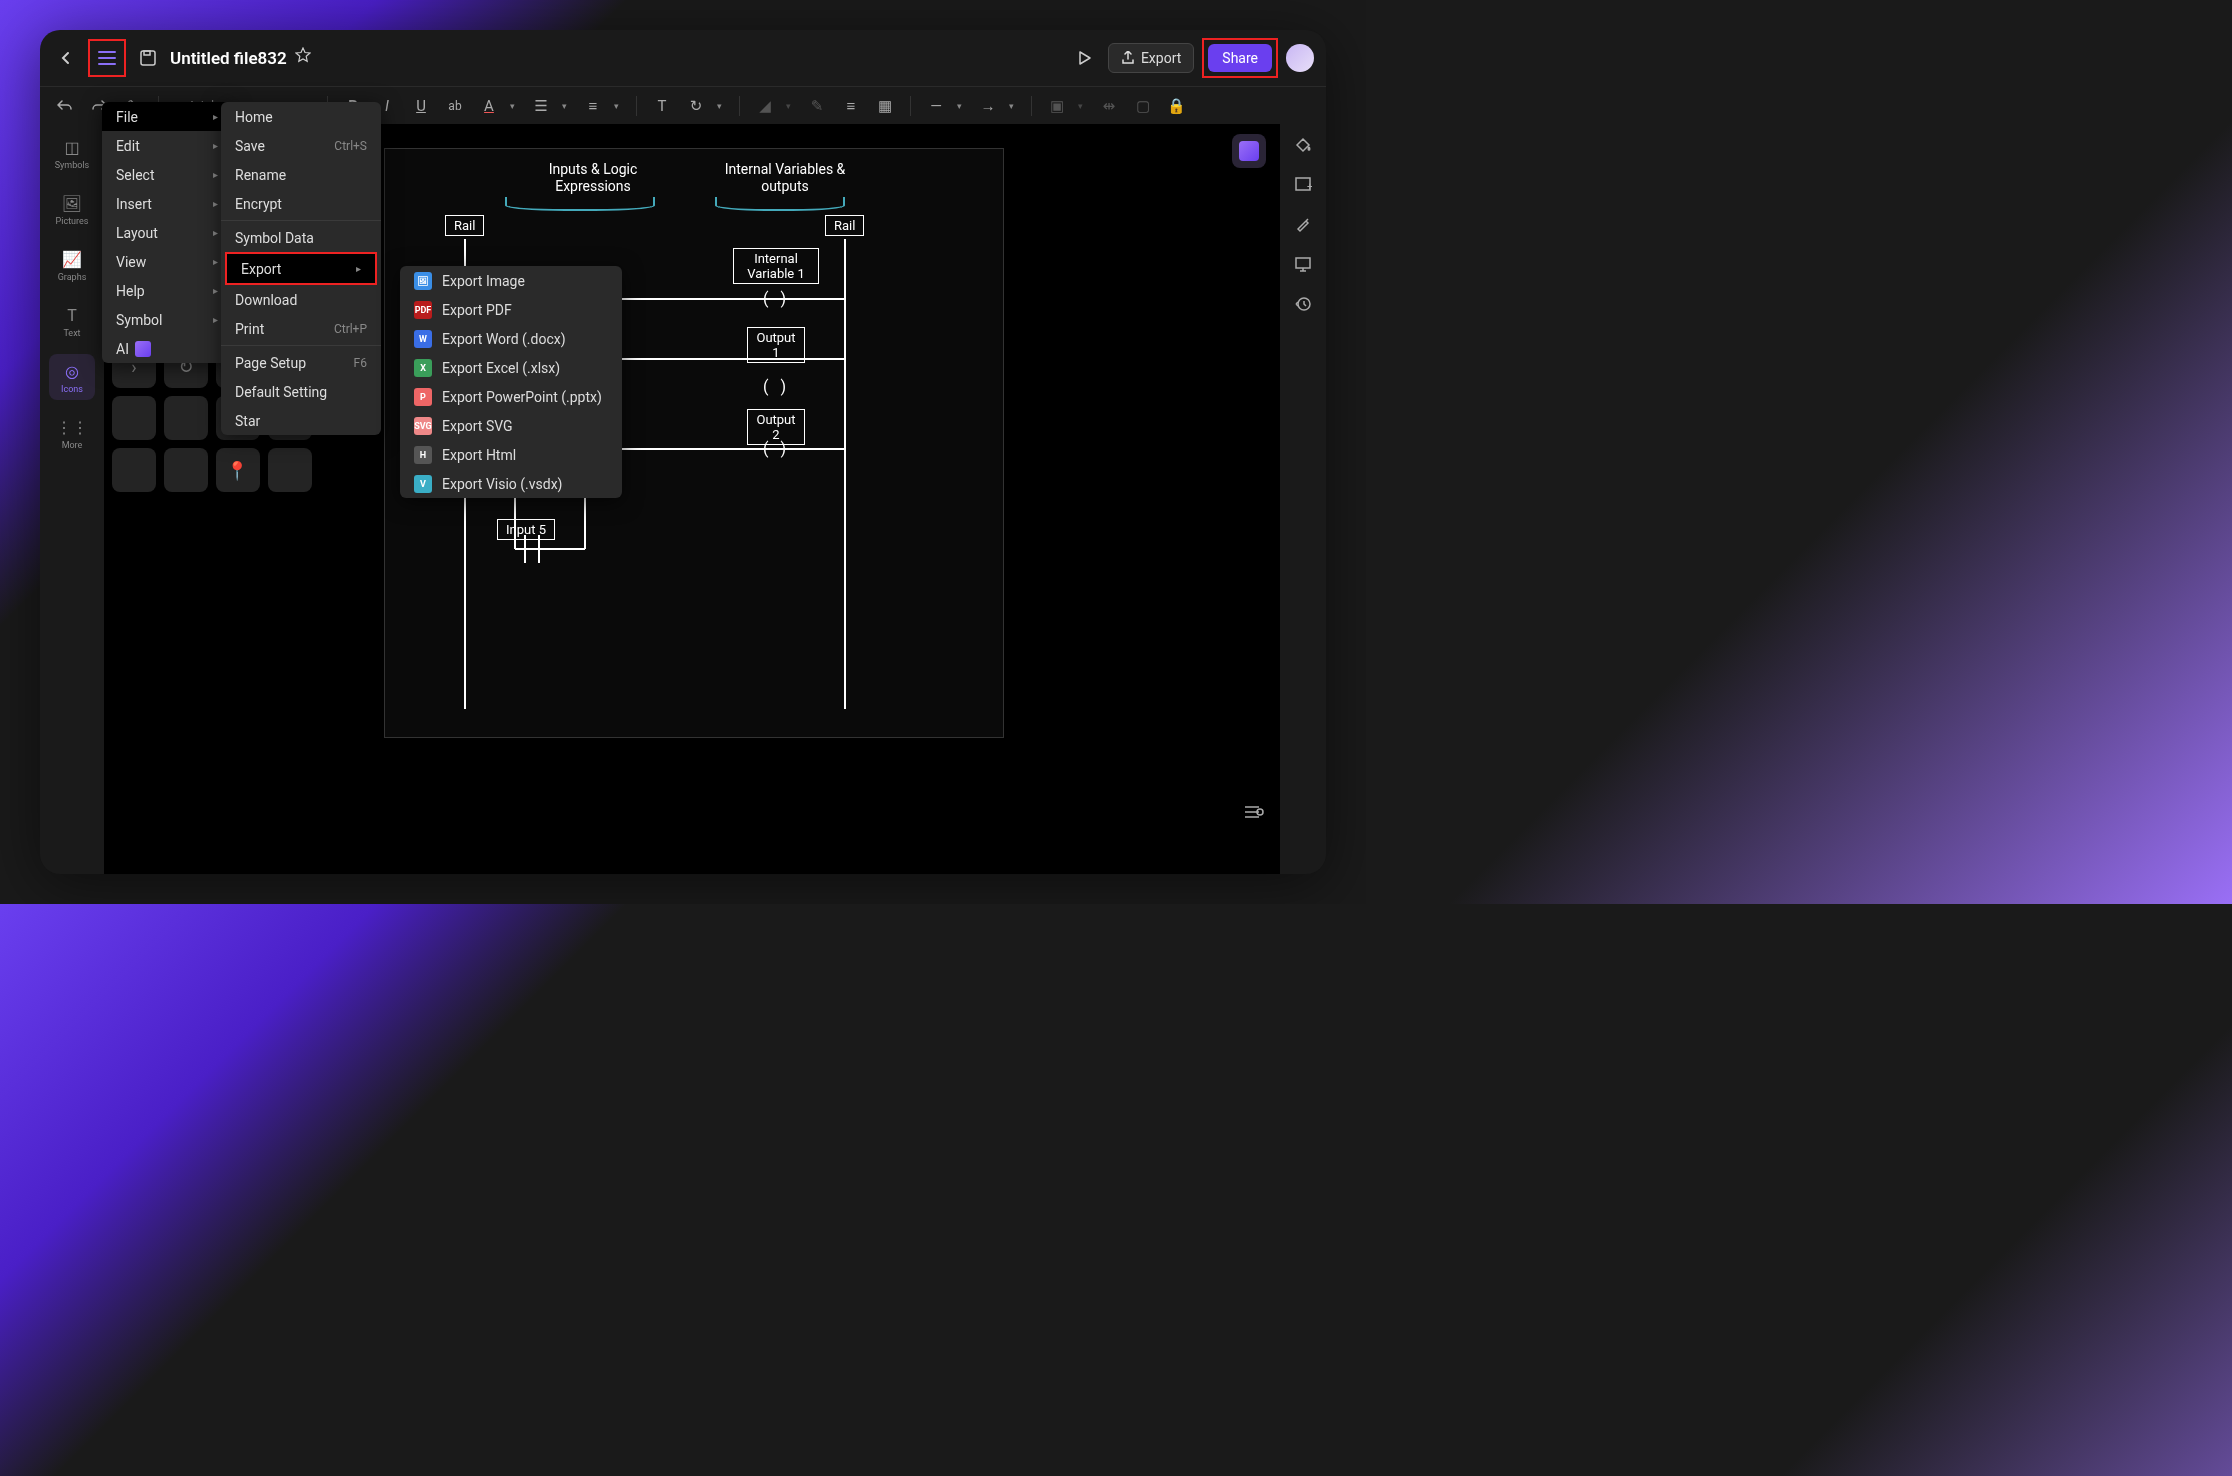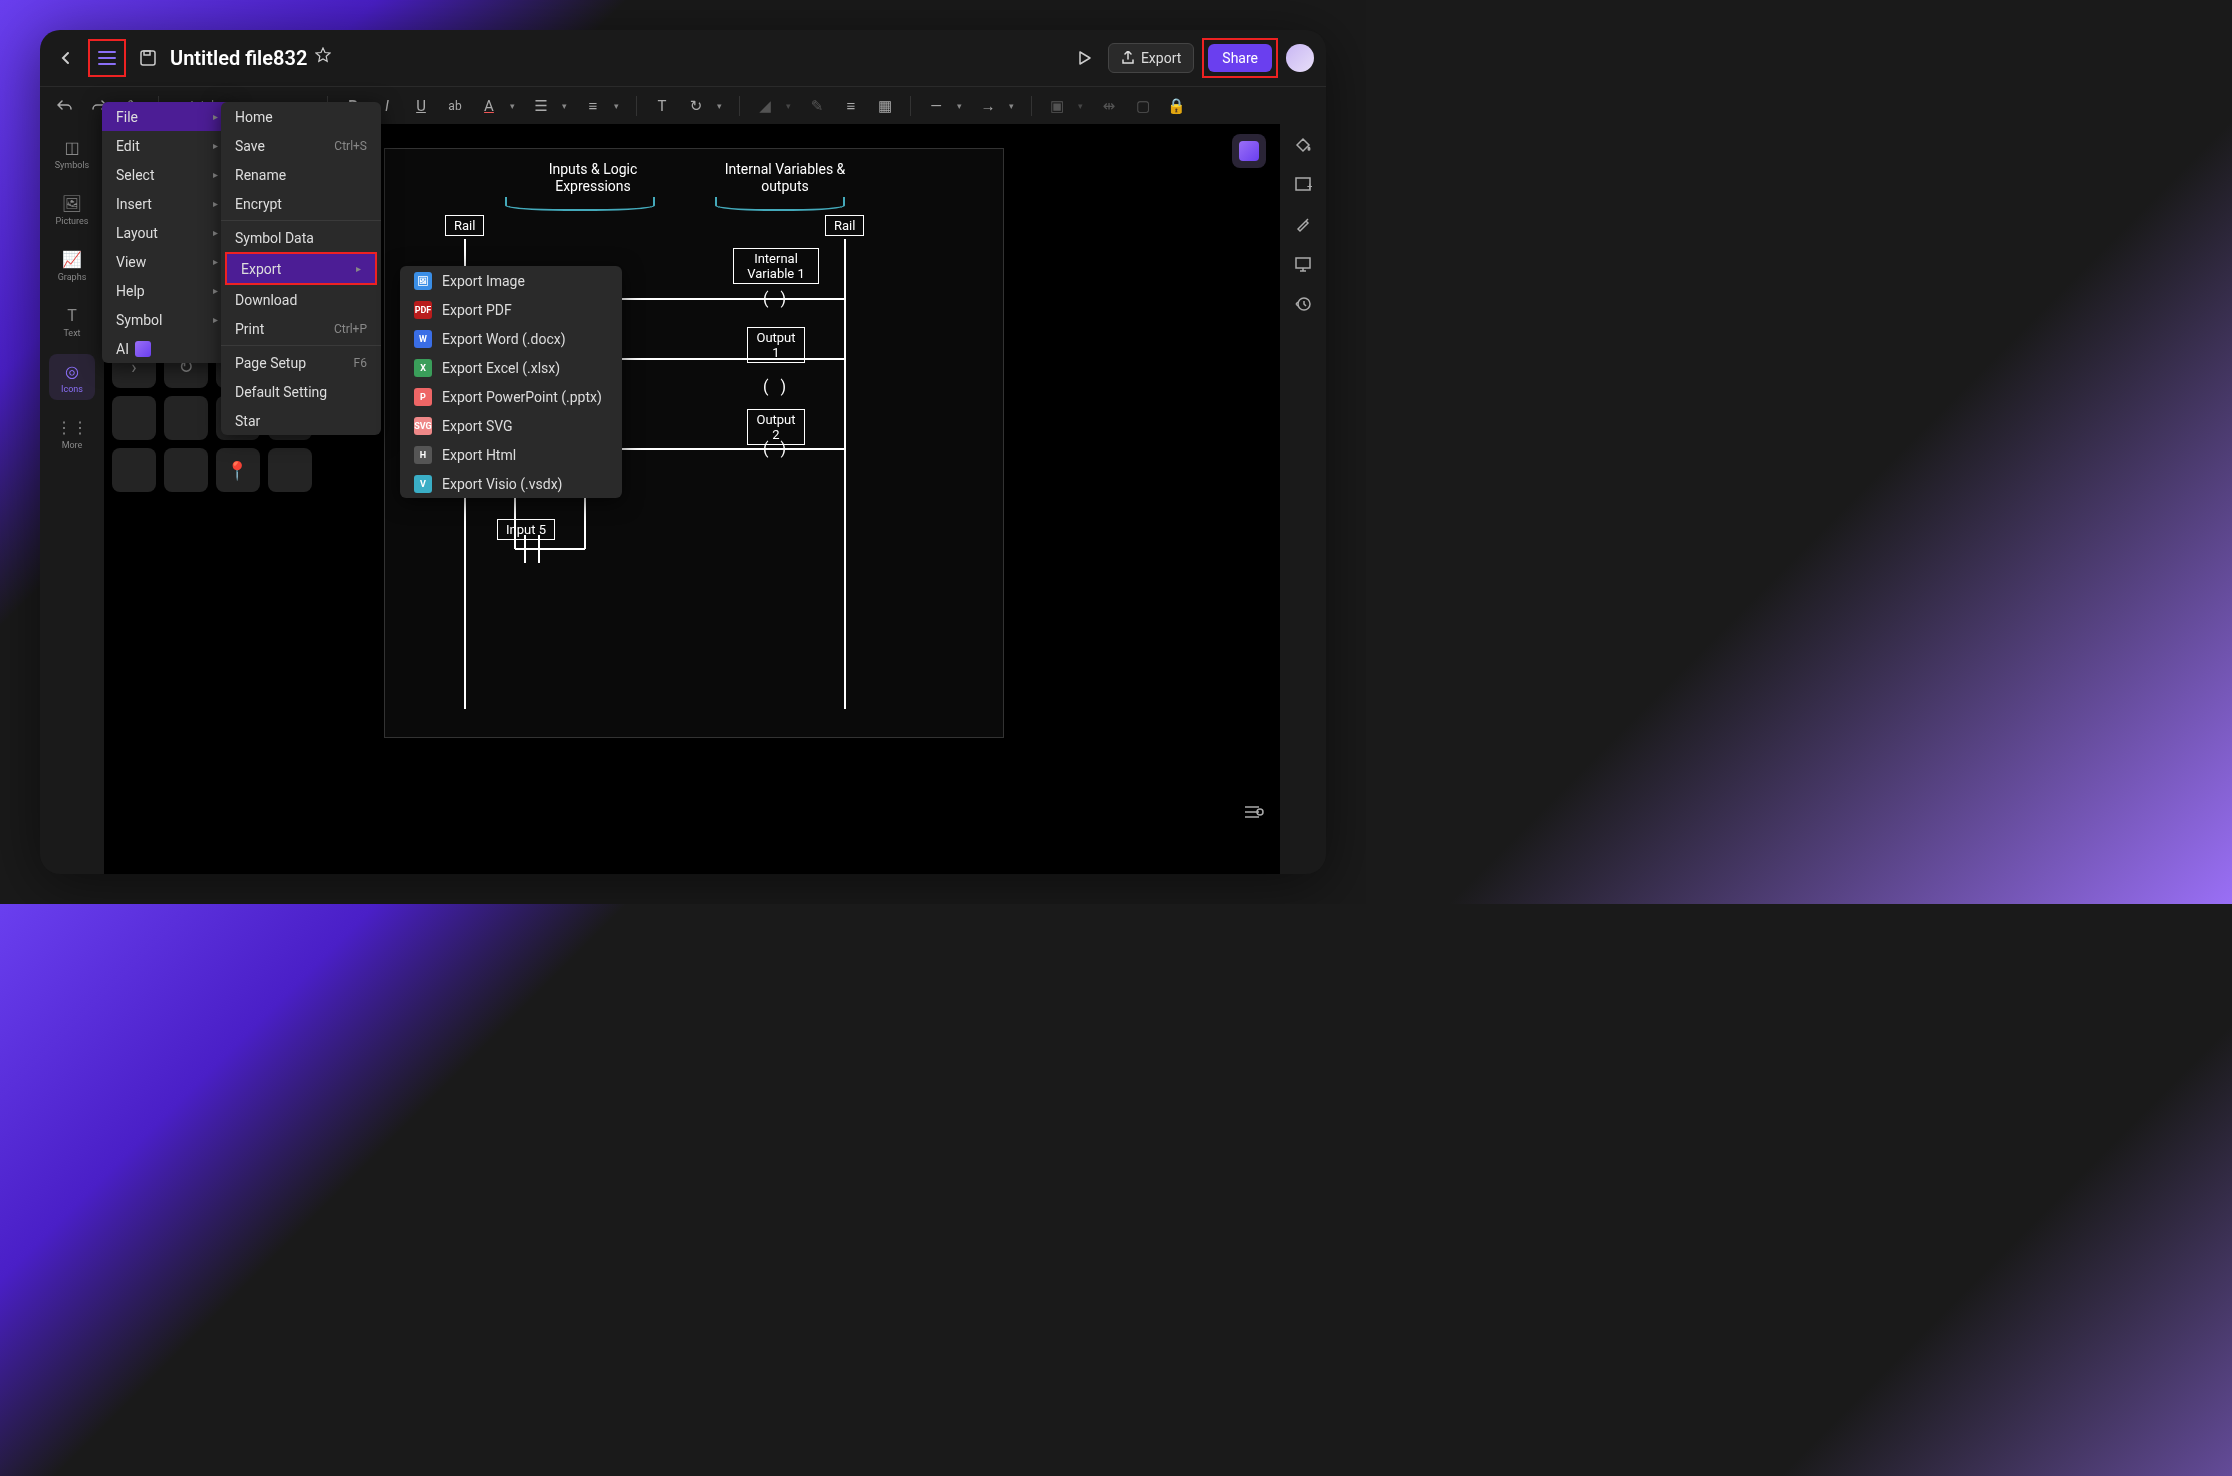--- a/index.html
+++ b/index.html
@@ -3,21 +3,21 @@
 <meta charset="utf-8">
 <style>
 *{box-sizing:border-box;margin:0;padding:0}
 body{background:linear-gradient(135deg,#6a3fef 0%,#4a1fc7 12%,#1a1a1a 20%,#1a1a1a 75%,#9a6ff6 100%);font-family:-apple-system,BlinkMacSystemFont,"Segoe UI",Roboto,Arial,sans-serif;width:1366px;height:904px;overflow:hidden;position:relative}
 .app-window{position:absolute;left:40px;top:30px;right:40px;bottom:30px;background:#1a1a1a;border-radius:20px;overflow:hidden;box-shadow:0 10px 60px rgba(0,0,0,.5)}
 .header{height:56px;display:flex;align-items:center;padding:0 12px;gap:8px}
 .back-btn{width:28px;height:28px;display:flex;align-items:center;justify-content:center;color:#ccc;cursor:pointer}
 .hamburger{width:30px;height:30px;display:flex;align-items:center;justify-content:center;color:#8a6ff6;cursor:pointer}
 .hamburger-box{border:2px solid #e22;padding:2px}
 .save-icon{width:28px;height:28px;display:flex;align-items:center;justify-content:center;color:#ccc}
-.file-title{color:#fff;font-weight:600;font-size:20px}
+.file-title{color:#fff;font-weight:600;font-size:17px}
 .star-icon{width:22px;height:22px;color:#ccc}
 .header-spacer{flex:1}
 .play-btn{width:32px;height:32px;display:flex;align-items:center;justify-content:center;color:#ccc}
 .export-btn{display:flex;align-items:center;gap:6px;background:#2a2a2a;border:1px solid #444;border-radius:6px;padding:6px 12px;color:#ddd;font-size:14px}
 .share-btn{background:#6a3fef;border-radius:6px;padding:6px 14px;color:#fff;font-size:14px}
 .share-box{border:2px solid #e22;padding:4px}
 .avatar{width:28px;height:28px;border-radius:50%;background:linear-gradient(135deg,#c8b6f4,#e8dff8)}
 .toolbar{height:38px;display:flex;align-items:center;padding:0 12px;gap:8px;border-top:1px solid #2a2a2a;color:#888}
 .tb-icon{width:26px;height:26px;display:flex;align-items:center;justify-content:center;font-size:15px;color:#aaa}
 .tb-chevron{width:10px;font-size:9px;color:#888}
@@ -36,21 +36,21 @@
 .diagram{position:absolute;left:280px;top:24px;width:620px;height:590px;background:#0a0a0a;border:1px solid #333}
 .dg-label{position:absolute;color:#fff;font-size:14px;text-align:center;line-height:1.2}
 .dg-box{position:absolute;border:1px solid #fff;color:#fff;font-size:13px;padding:2px 8px;text-align:center}
 .dg-brace{position:absolute;border:2px solid #4ab;border-top:none;border-radius:0 0 40% 40%;height:14px}
 .dg-paren{position:absolute;color:#fff;font-size:16px}
 .menu{position:absolute;background:#2a2a2a;border-radius:6px;box-shadow:0 4px 20px rgba(0,0,0,.6);font-size:14px;color:#ddd;z-index:100;overflow:hidden}
 .menu1{left:62px;top:72px;width:130px}
 .menu2{left:181px;top:72px;width:160px}
 .menu3{left:360px;top:236px;width:222px}
 .menu-item{height:29px;display:flex;align-items:center;padding:0 14px;cursor:pointer}
-.menu-item.hi{background:#4c1d95}
+.menu-item.hi{background:#000000}
 .menu-item .arrow{margin-left:auto;font-size:10px;color:#888}
 .menu-item .sc{margin-left:auto;font-size:12px;color:#888}
 .menu-sep{height:1px;background:#3a3a3a;margin:2px 0}
 .export-red{border:2px solid #e22;margin:0 4px}
 .menu-ai{display:flex;align-items:center;gap:6px}
 .ai-badge{width:16px;height:16px;background:linear-gradient(135deg,#9a6ff6,#6a3fef);border-radius:3px}
 .ex-icon{width:18px;height:18px;border-radius:3px;margin-right:10px;display:flex;align-items:center;justify-content:center;font-size:9px;font-weight:700;color:#fff}
 .ei-img{background:#3a8ee6}.ei-pdf{background:#b91c1c}.ei-word{background:#3a6ee6}.ei-xl{background:#3a9e5a}.ei-pp{background:#e66}.ei-svg{background:#e88}.ei-html{background:#555}.ei-vis{background:#3aaec6}
 .app-logo{position:absolute;right:60px;top:104px;width:34px;height:34px;background:#2a2436;border-radius:8px;display:flex;align-items:center;justify-content:center}
 .app-logo-inner{width:20px;height:20px;background:linear-gradient(135deg,#9a6ff6,#6a3fef);border-radius:4px}

